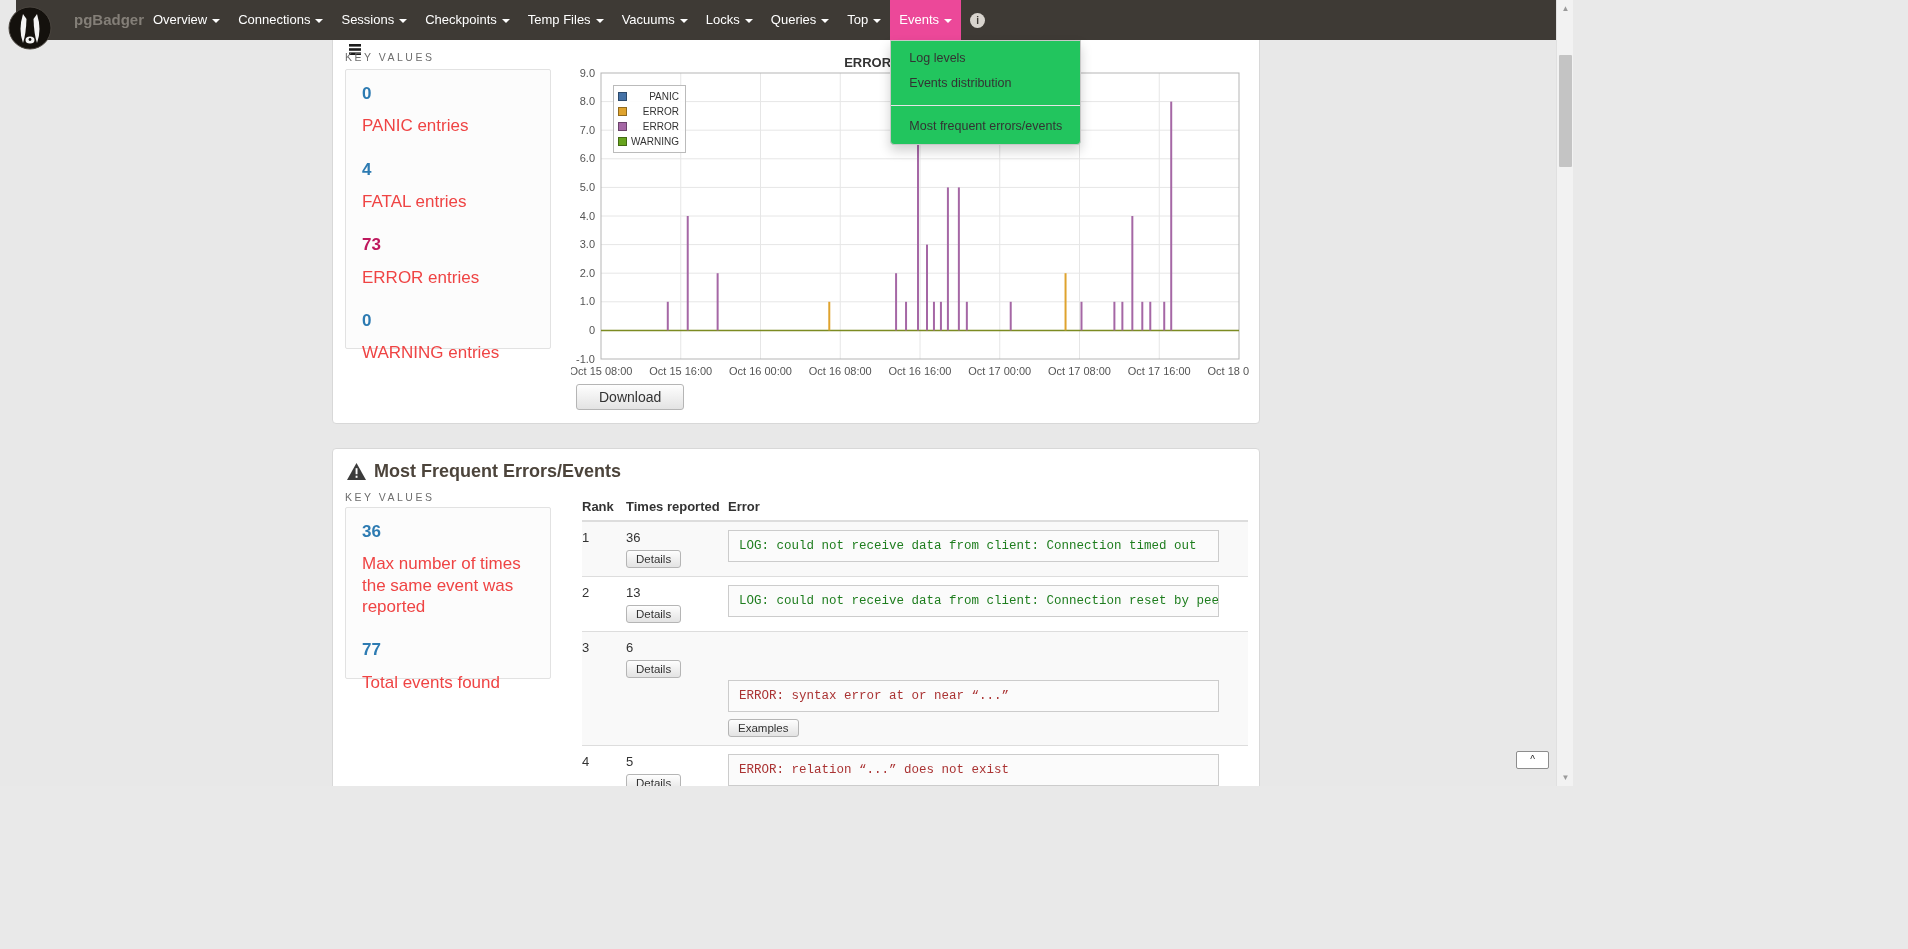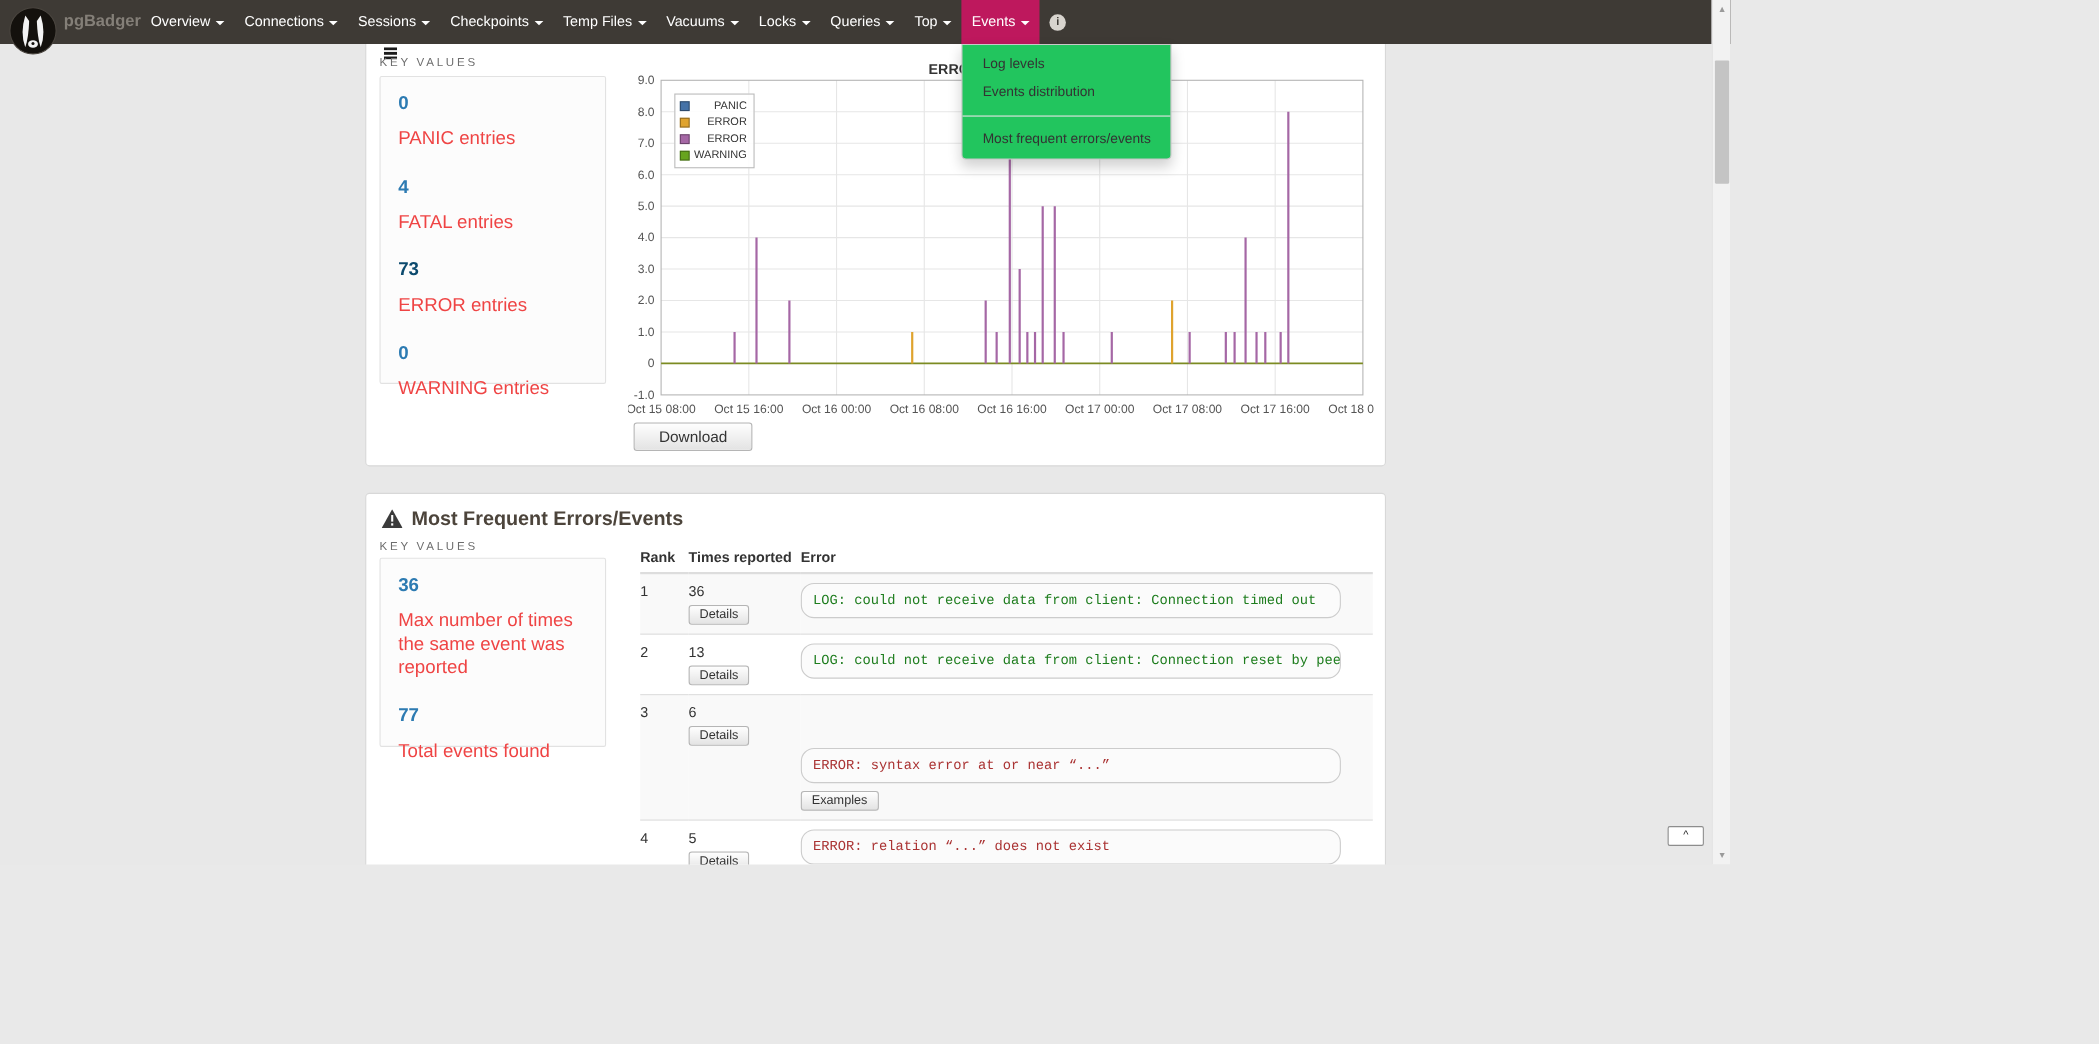--- a/index.html
+++ b/index.html
@@ -10,21 +10,21 @@
     overflow: hidden;
   }
   .viewport {
     position: absolute; left: 0; top: 0;
     width: 1573px; height: 786px;
     background: #e8e8e8;
     overflow: hidden;
   }
   
   .navbar {
-    position: absolute; left: 0; top: 0;
+    position: absolute; left: 16px; top: 0;
     width: 1879px; height: 40px;
     background: #3e3a35;
     z-index: 50;
   }
   .brand-logo {
     position: absolute; left: 8px; top: 6px;
     width: 44px; height: 44px; z-index: 60;
   }
   .brand-text {
     position: absolute; left: 58px; top: 0;
@@ -34,21 +34,21 @@
   .nav-list {
     position: absolute; left: 128px; top: 0;
     height: 40px; display: flex; list-style: none;
   }
   .nav-list li { position: relative; height: 40px; }
   .nav-list li > a {
     display: block; height: 40px; line-height: 40px;
     padding: 0 9px; color: #ffffff; font-size: 13px;
     text-decoration: none; cursor: pointer; white-space: nowrap;
   }
-  .nav-list li.open > a { background: #be185d; }
+  .nav-list li.open > a { background: #ec4899; }
   .caret {
     display: inline-block; margin-left: 5px; vertical-align: middle;
     width: 0; height: 0;
     border-left: 4px solid transparent; border-right: 4px solid transparent;
     border-top: 4px solid #ffffff;
   }
   .info-circle {
     display: inline-block; width: 15px; height: 15px;
     border-radius: 50%; background: #d8d4ce; color: #3e3a35;
     font-size: 10px; font-weight: bold; line-height: 15px;
@@ -136,21 +136,21 @@
     text-align: left; font-weight: bold; padding: 0 0 6px 0;
     border-bottom: 2px solid #dddddd;
     margin-left: 21px;
   }
   .etable td { vertical-align: top; padding: 8px 0; border-bottom: 1px solid #dddddd; }
   .etable tbody tr:nth-child(odd) { background: #f9f9f9; }
   .col-rank { width: 44px; } .col-times { width: 102px; }
   .btn-xs { font-size: 11.5px; padding: 2px 9px; margin-top: 5px; }
   .err-box {
     width: 491px; padding: 8px 10px;
-    background: #fbfbfb; border: 1px solid #cccccc; border-radius: 12px;
+    background: #fbfbfb; border: 1px solid #cccccc; border-radius: 0;
     font-family: "Liberation Mono", monospace; font-size: 12.5px;
     white-space: nowrap; overflow: hidden;
   }
   .examples-btn { margin-top: 7px; }
   
   .scrollbar-track {
     position: absolute; left: 1556px; top: 0;
     width: 17px; height: 786px; background: #f2f2f2;
     border-left: 1px solid #e0e0e0; z-index: 200;
   }
@@ -192,21 +192,21 @@
       <div class="kv-box">
         <div class="kv-item">
           <div class="kv-num" style="color: rgb(45, 123, 178);">0</div>
           <div class="kv-label">PANIC entries</div>
         </div>
         <div class="kv-item">
           <div class="kv-num" style="color: rgb(45, 123, 178);">4</div>
           <div class="kv-label">FATAL entries</div>
         </div>
         <div class="kv-item">
-          <div class="kv-num" style="color: #0c4a6e;">73</div>
+          <div class="kv-num" style="color: #be185d;">73</div>
           <div class="kv-label">ERROR entries</div>
         </div>
         <div class="kv-item">
           <div class="kv-num" style="color: rgb(45, 123, 178);">0</div>
           <div class="kv-label">WARNING entries</div>
         </div>
       </div>
 
       <div class="chart-wrap">
         <div class="chart-title">ERRORS DISTRIBUTION</div>

